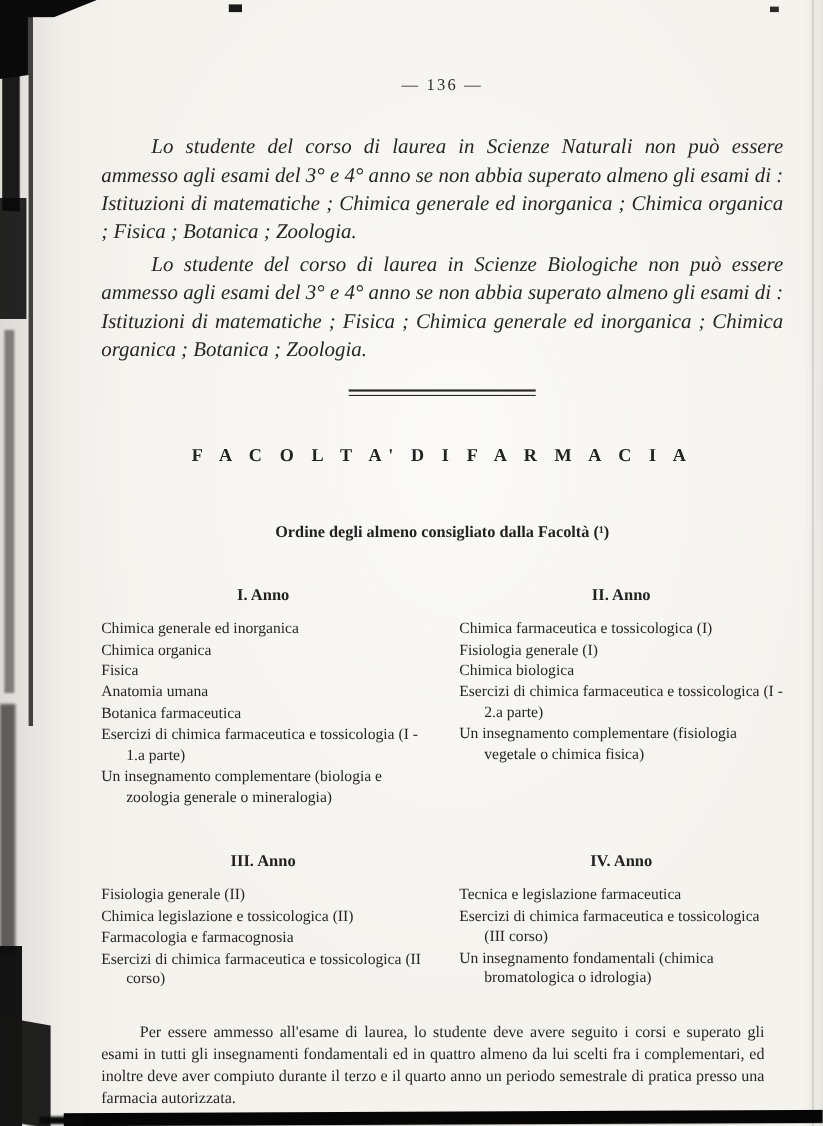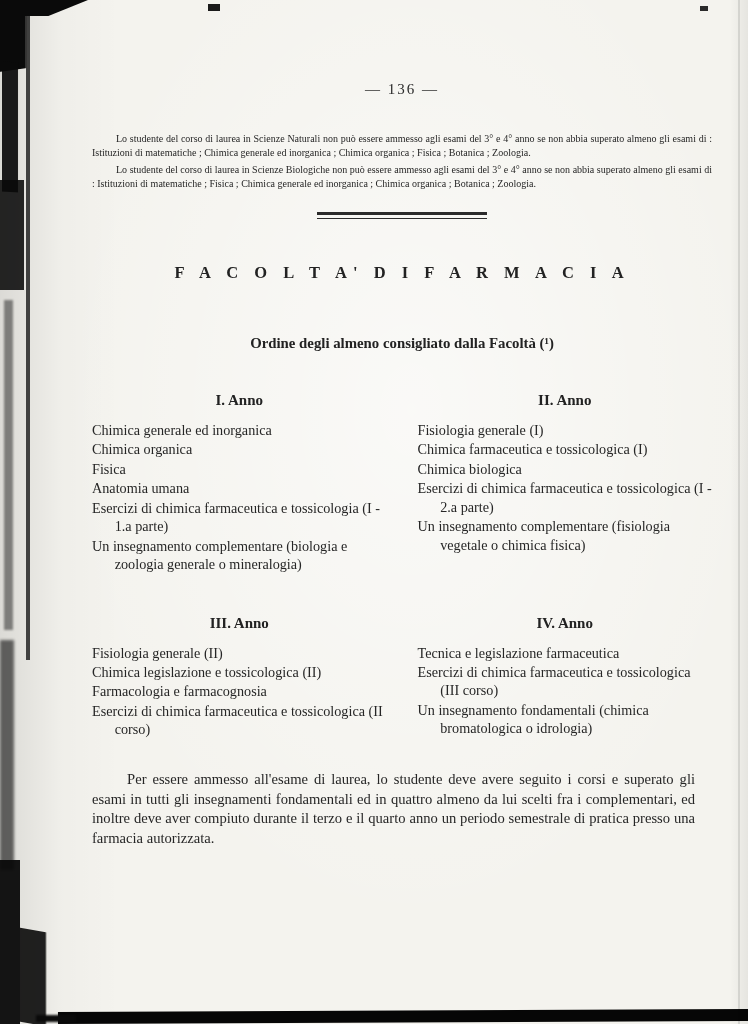--- a/index.html
+++ b/index.html
@@ -48,36 +48,37 @@
     background: #0a0a0a; filter: blur(0.8px);
   }
   .speck-a { position: absolute; left: 208px; top: 4px; width: 12px; height: 7px; background:#1a1a1a; filter: blur(0.6px); }
   .speck-b { position: absolute; left: 700px; top: 6px; width: 8px; height: 5px; background:#2a2a2a; filter: blur(0.7px); }
   .right-edge { position: absolute; right: 8px; top: 0; width: 2px; height: 100%; background: rgba(0,0,0,0.10); }
 
   
   .content {
     position: absolute;
     left: 92px;
-    top: 81px;
+    top: 70px;
     width: 620px;
   }
   .page-number {
     text-align: center;
     font-size: 15px;
     letter-spacing: 2px;
     margin-bottom: 34px;
     color: #2b2b2b;
   }
   p.body-par {
-    font-size: 10px;
+    font-size: 19px;
     line-height: 1.36;
     text-align: justify;
     text-indent: 2.4em;
     margin: 0 0 4px 0;
+    font-style: italic;
   }
   .divider {
     width: 170px;
     margin: 22px auto 0 auto;
   }
   .rule-thick { height: 2.5px; background: #2b2b2b; }
   .rule-thin  { height: 1px;  background: #2b2b2b; margin-top: 3px; }
 
   h1.fac-title {
     text-align: center;
@@ -167,29 +168,30 @@
     <h2 class="fac-subtitle">Ordine degli almeno consigliato dalla Facoltà (¹)</h2>
 
     <div class="years-row">
       <div class="year-col">
         <h3 class="year-heading">I. Anno</h3>
         <ul class="course-list">
           <li>Chimica generale ed inorganica</li>
           <li>Chimica organica</li>
           <li>Fisica</li>
           <li>Anatomia umana</li>
+          <li>Botanica farmaceutica</li>
           <li>Esercizi di chimica farmaceutica e tossicologia (I - 1.a parte)</li>
           <li>Un insegnamento complementare (biologia e zoologia generale o mineralogia)</li>
         </ul>
       </div>
       <div class="year-col">
         <h3 class="year-heading">II. Anno</h3>
         <ul class="course-list">
+          <li>Chimica farmaceutica e tossicologica (I)</li>
           <li>Fisiologia generale (I)</li>
-          <li>Chimica farmaceutica e tossicologica (I)</li>
           <li>Chimica biologica</li>
           <li>Esercizi di chimica farmaceutica e tossicologica (I - 2.a parte)</li>
           <li>Un insegnamento complementare (fisiologia vegetale o chimica fisica)</li>
         </ul>
       </div>
     </div>
 
     <div class="years-row">
       <div class="year-col">
         <h3 class="year-heading">III. Anno</h3>

